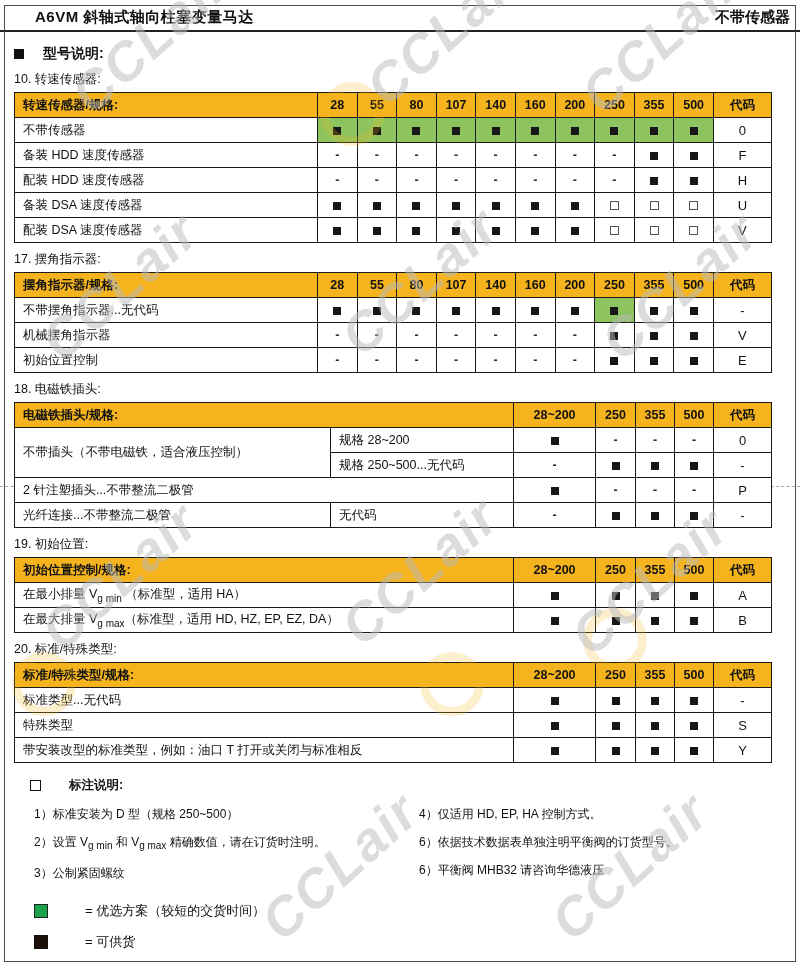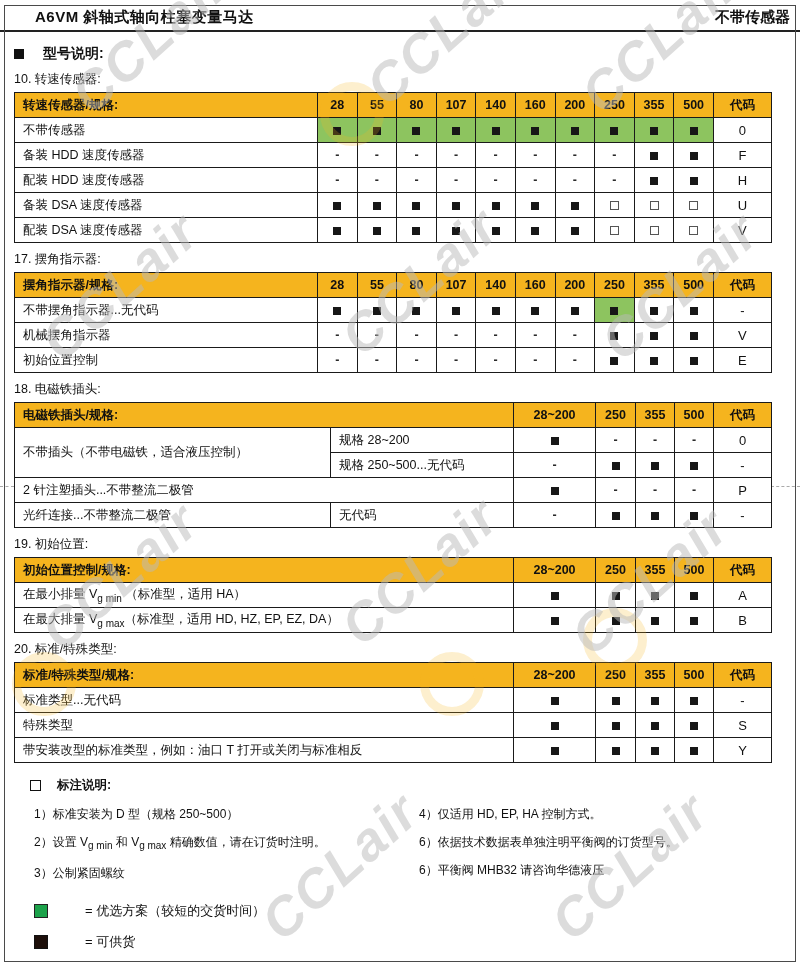--- a/index.html
+++ b/index.html
@@ -26,21 +26,21 @@
   td.c-cell,td.code{text-align:center;}
   td.code{font-size:13px;}
   td.pref{background:#8DC45F;}
   .sq{display:inline-block;width:8px;height:8px;background:#171717;vertical-align:middle;}
   .sq.hollow{background:#fff;border:1px solid #555;width:7px;height:7px;}
   .dash{font-weight:bold;color:#2a2a2a;}
   tr.dashed td{border-bottom:1px dashed #999;}
   sub{font-size:10px;}
   .dash-stub{position:absolute;border-top:1px dashed #aaa;z-index:1;}
   .notes{margin-top:12px;font-size:12px;}
-  .notes-title{display:flex;align-items:center;gap:16px;font-weight:bold;font-size:12.5px;margin-top:14px;margin-left:16px;}
+  .notes-title{display:flex;align-items:center;gap:28px;font-weight:bold;font-size:12.5px;margin-top:14px;margin-left:16px;}
   .notes-title .sqh{width:9px;height:9px;background:#fff;border:1.5px solid #111;flex:0 0 auto;}
   .note-cols{display:flex;margin-left:20px;}
   .note-col{display:flex;flex-direction:column;}
   .note-col.left{width:385px;}
   .note-item{margin-top:13px;line-height:15px;}
   .legend{margin-top:14px;margin-left:19px;}
   .legend-row{display:flex;align-items:center;height:31px;}
   .lg-sym{width:16px;display:flex;justify-content:center;align-items:center;flex:0 0 auto;}
   .lg-sq{width:14px;height:14px;box-sizing:border-box;}
   .lg-sq.g{background:#1CA24A;border:1px solid #222;}

